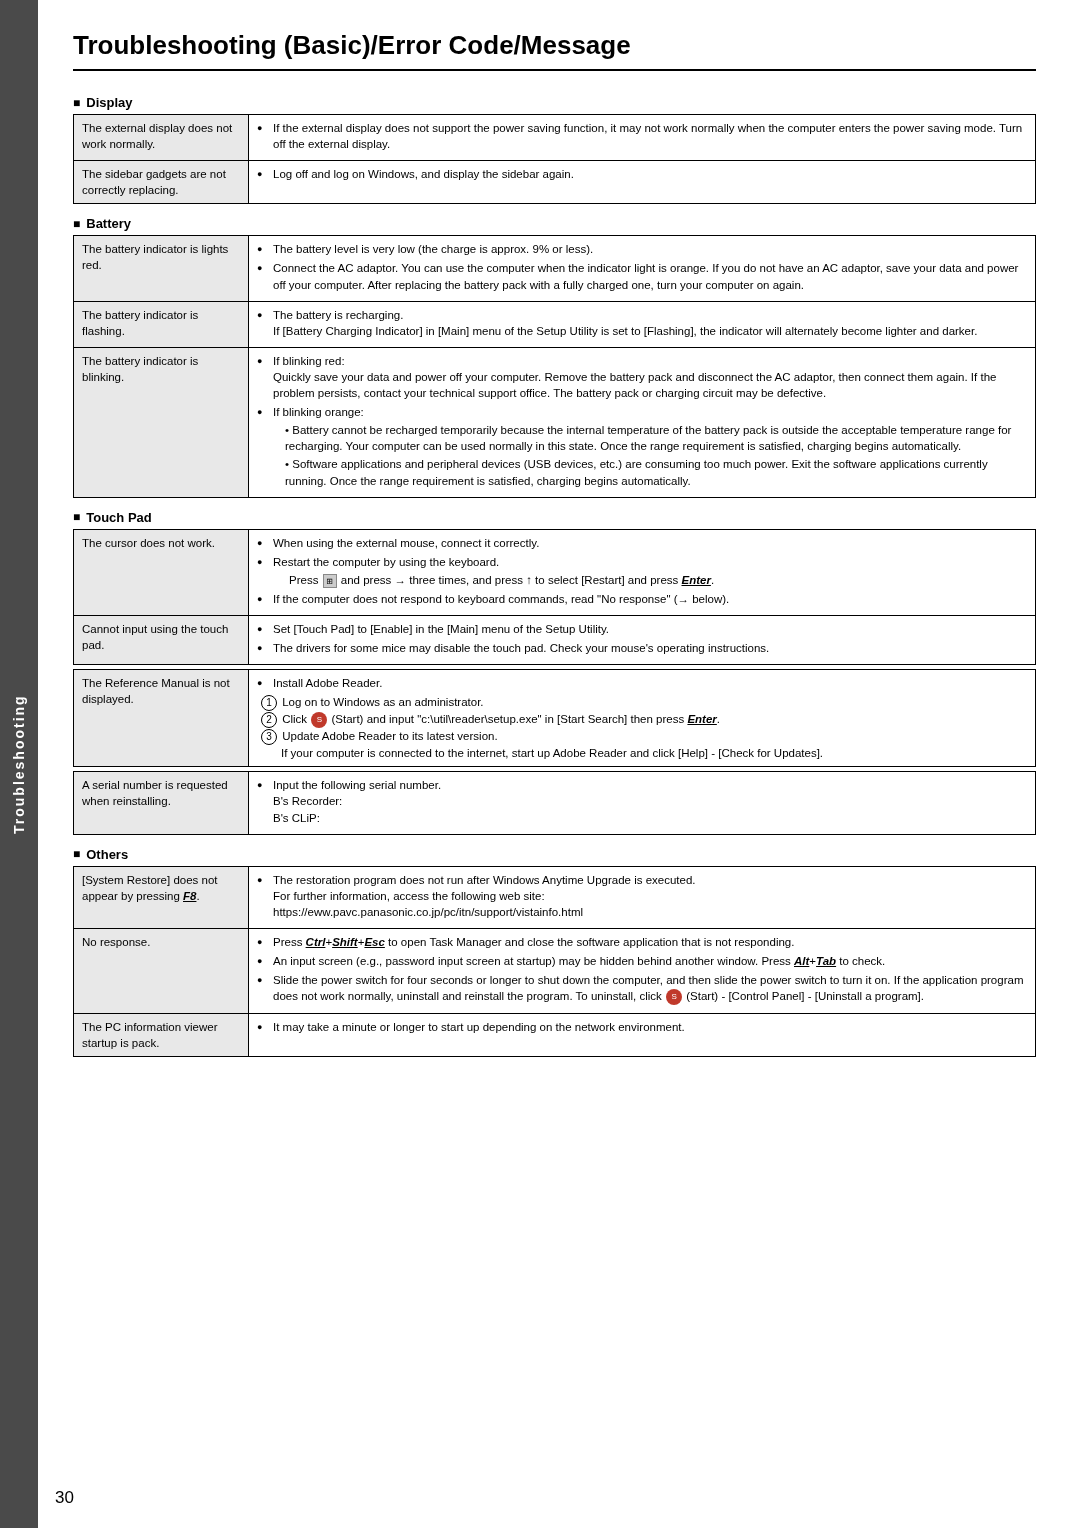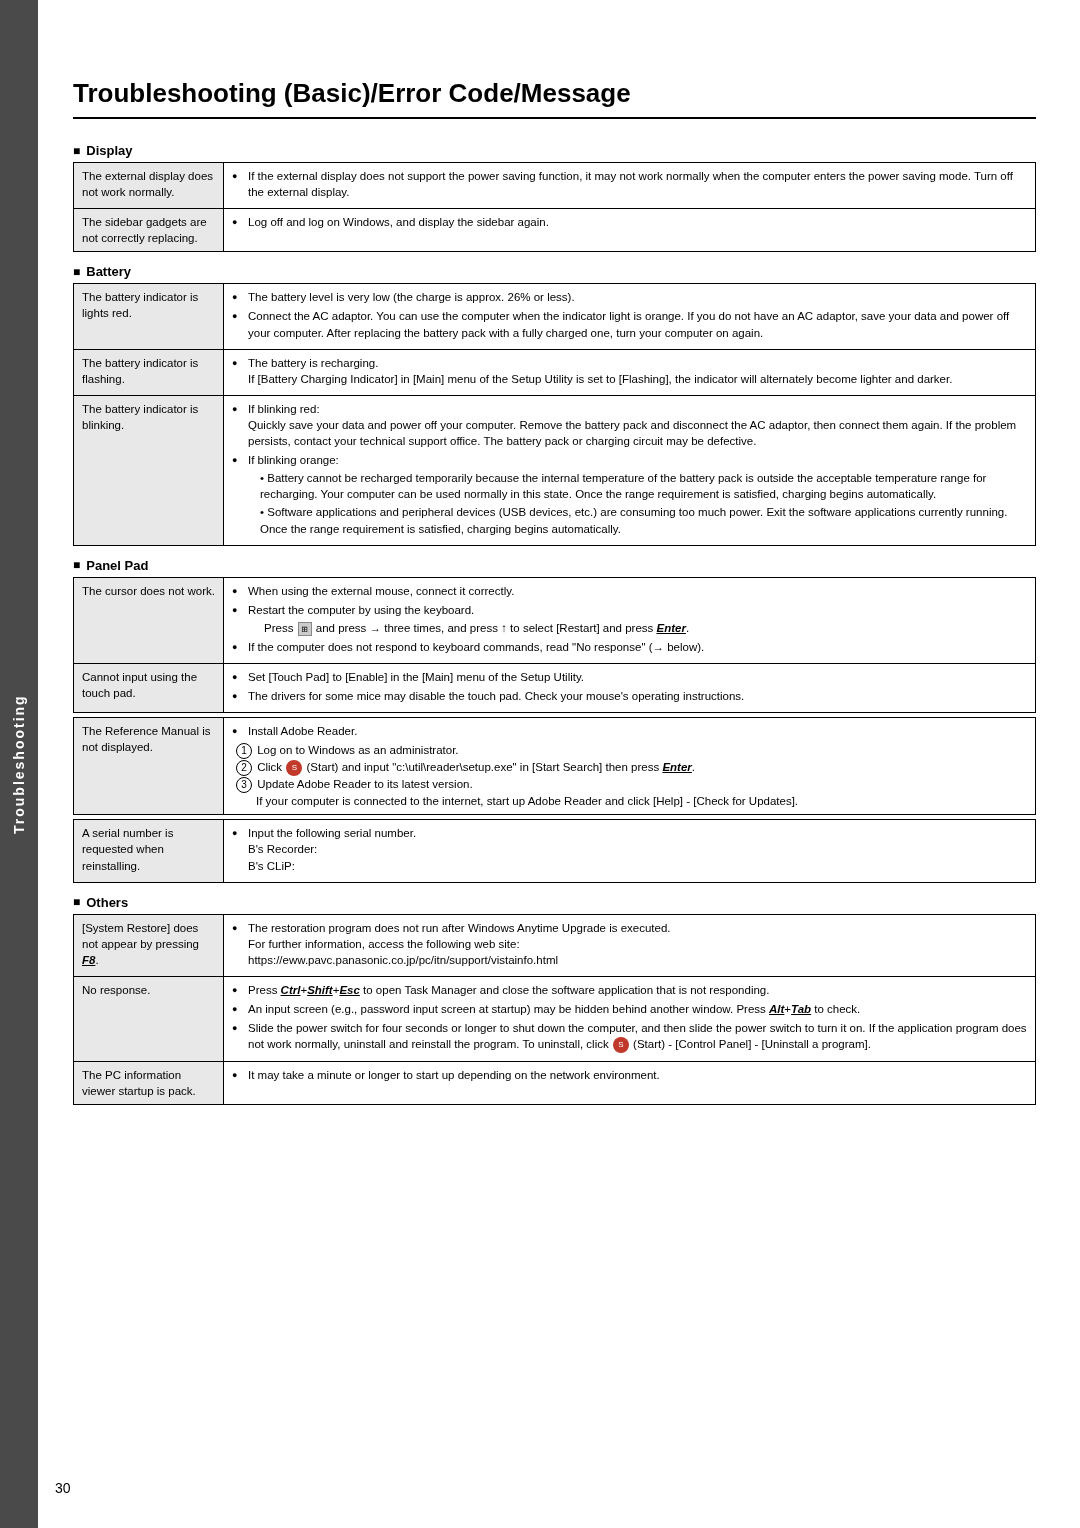--- a/index.html
+++ b/index.html
@@ -30,21 +30,20 @@
     }
     .sidebar-text {
       color: #fff;
       font-size: 14px;
       font-weight: bold;
       letter-spacing: 2px;
     }
     .main-content {
       flex: 1;
       padding: 30px 44px 30px 35px;
-      margin-top: 48px;
     }
     .page-title {
       font-size: 26px;
       font-weight: bold;
       margin-bottom: 20px;
       border-bottom: 2px solid #000;
       padding-bottom: 8px;
     }
     .section-header {
       display: flex;
@@ -65,21 +64,21 @@
       margin-bottom: 4px;
     }
     td {
       border: 1px solid #000;
       padding: 5px 8px;
       vertical-align: top;
       font-size: 11.5px;
       line-height: 1.4;
     }
     td:first-child {
-      width: 150px;
+      width: 175px;
       background: #e8e8e8;
       font-size: 11.5px;
     }
     ul.bullet-list {
       list-style: none;
       padding: 0;
       margin: 0;
     }
     ul.bullet-list li {
       padding-left: 16px;
@@ -138,23 +137,23 @@
       line-height: 16px;
       color: white;
       margin: 0 1px;
       vertical-align: middle;
     }
     .arrow-right {
       font-style: normal;
     }
     .page-number {
       position: absolute;
-      bottom: 32px;
+      bottom: 20px;
       left: 55px;
-      font-size: 14px;
+      font-size: 17px;
     }
     .indent-block {
       padding-left: 16px;
       margin-top: 2px;
     }
   </style>
 </head>
 <body>
 
 <div class="page-wrapper">
@@ -186,21 +185,21 @@
     </tbody>
       </table>
 
     <div class="section-header">Battery</div>
     <table>
       <tbody>
           <tr>
         <td>The battery indicator is lights red.</td>
         <td>
           <ul class="bullet-list">
-            <li>The battery level is very low (the charge is approx. 26% or less).</li>
+            <li>The battery level is very low (the charge is approx. 9% or less).</li>
             <li>Connect the AC adaptor. You can use the computer when the indicator light is orange. If you do not have an AC adaptor, save your data and power off your computer. After replacing the battery pack with a fully charged one, turn your computer on again.</li>
           </ul>
         </td>
       </tr>
       <tr>
         <td>The battery indicator is flashing.</td>
         <td>
           <ul class="bullet-list">
             <li>The battery is recharging.<br>
               If [Battery Charging Indicator] in [Main] menu of the Setup Utility is set to [Flashing], the indicator will alternately become lighter and darker.
@@ -218,21 +217,21 @@
             <li>If blinking orange:
               <div class="sub-item">• Battery cannot be recharged temporarily because the internal temperature of the battery pack is outside the acceptable temperature range for recharging. Your computer can be used normally in this state. Once the range requirement is satisfied, charging begins automatically.</div>
               <div class="sub-item">• Software applications and peripheral devices (USB devices, etc.) are consuming too much power. Exit the software applications currently running. Once the range requirement is satisfied, charging begins automatically.</div>
             </li>
           </ul>
         </td>
       </tr>
     </tbody>
       </table>
 
-    <div class="section-header">Panel Pad</div>
+    <div class="section-header">Touch Pad</div>
     <table>
       <tbody>
           <tr>
         <td>The cursor does not work.</td>
         <td>
           <ul class="bullet-list">
             <li>When using the external mouse, connect it correctly.</li>
             <li>Restart the computer by using the keyboard.<br>
               <div class="indent-block">Press <span class="win-icon">⊞</span> and press <span style="font-weight:bold;">→</span> three times, and press <span style="font-weight:bold;">↑</span> to select [Restart] and press <span class="bold-key">Enter</span>.</div>
             </li>

